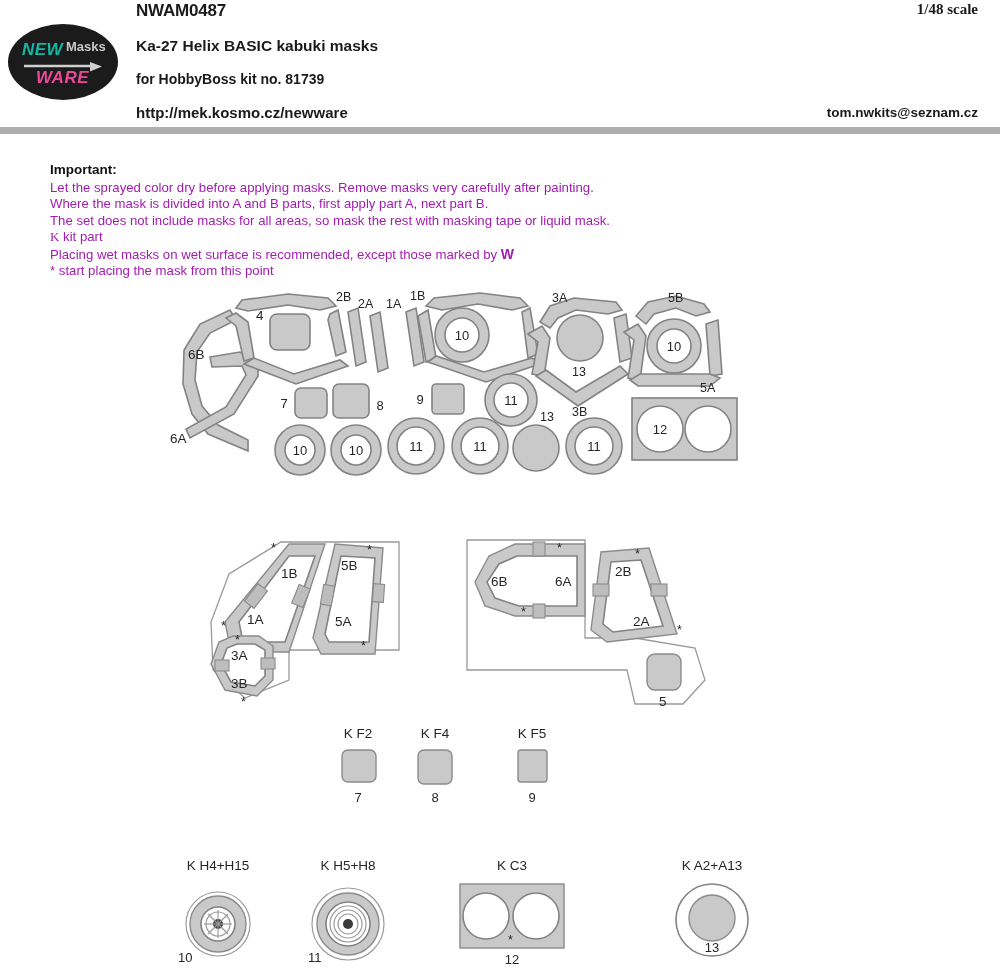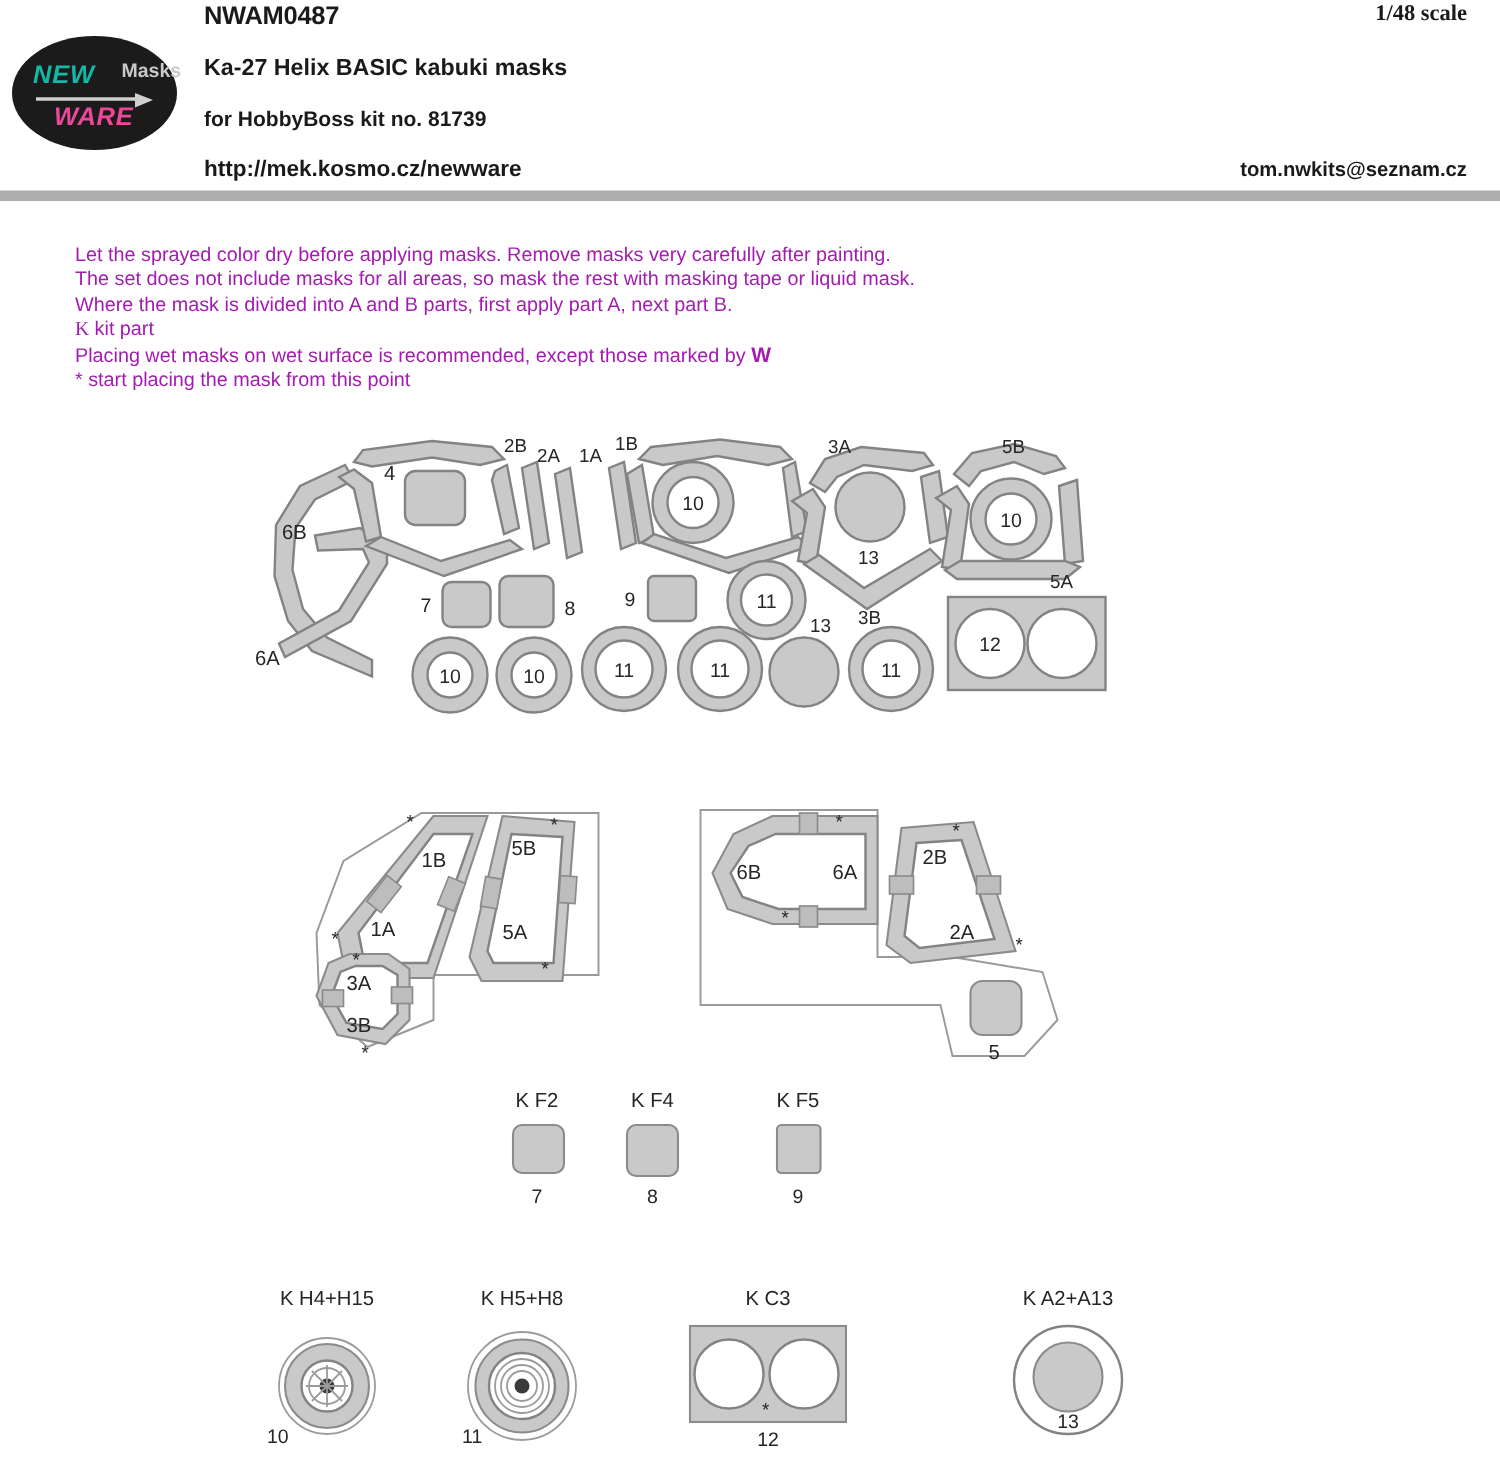--- a/index.html
+++ b/index.html
@@ -15,21 +15,21 @@
   .logo{
     position:absolute;left:8px;top:24px;width:110px;height:76px;
     background:#1b1b1b;border-radius:50%/50%;
   }
   .logo-new{
     position:absolute;left:14px;top:16px;color:#14b8a6;
     font-style:italic;font-weight:bold;font-size:17px;letter-spacing:.5px;
   }
   .logo-masks{
     position:absolute;left:58px;top:15px;color:#c9c9c9;
-    font-weight:bold;font-size:13px;margin-left:15px;
+    font-weight:bold;font-size:13px;
   }
   .logo-ware{
     position:absolute;left:28px;top:44px;color:#ec4899;
     font-style:italic;font-weight:bold;font-size:17px;letter-spacing:.5px;
   }
   .logo-arrow{
     position:absolute;left:16px;top:38px;width:78px;height:10px;
   }
   .hdr-code{
     position:absolute;left:136px;top:1px;font-weight:bold;font-size:17px;
@@ -101,23 +101,24 @@
     <div class="hdr-code">NWAM0487</div>
     <div class="hdr-scale">1/48 scale</div>
     <div class="hdr-title">Ka-27 Helix  BASIC kabuki masks</div>
     <div class="hdr-kit">for HobbyBoss kit no. 81739</div>
     <div class="hdr-url">http://mek.kosmo.cz/newware</div>
     <div class="hdr-mail">tom.nwkits@seznam.cz</div>
     <div class="hdr-rule"></div>
   </div>
 
   <div class="notes">
+    <div class="notes-title">Important:</div>
     <div class="notes-line">Let the sprayed color dry before applying masks. Remove masks very carefully after painting.</div>
+    <div class="notes-line">Where the mask is divided into A and B parts, first apply part A, next part B.</div>
     <div class="notes-line">The set does not include masks for all areas, so mask the rest with masking tape or liquid mask.</div>
-    <div class="notes-line">Where the mask is divided into A and B parts, first apply part A, next part B.</div>
     <div class="notes-line">
       <span class="kglyph">K</span>
       <span>kit part</span>
     </div>
     <div class="notes-line">
       <span>Placing wet masks on wet surface is recommended, except those marked by</span>
       <span class="wglyph">W</span>
     </div>
     <div class="notes-line">
       <span>*</span>

